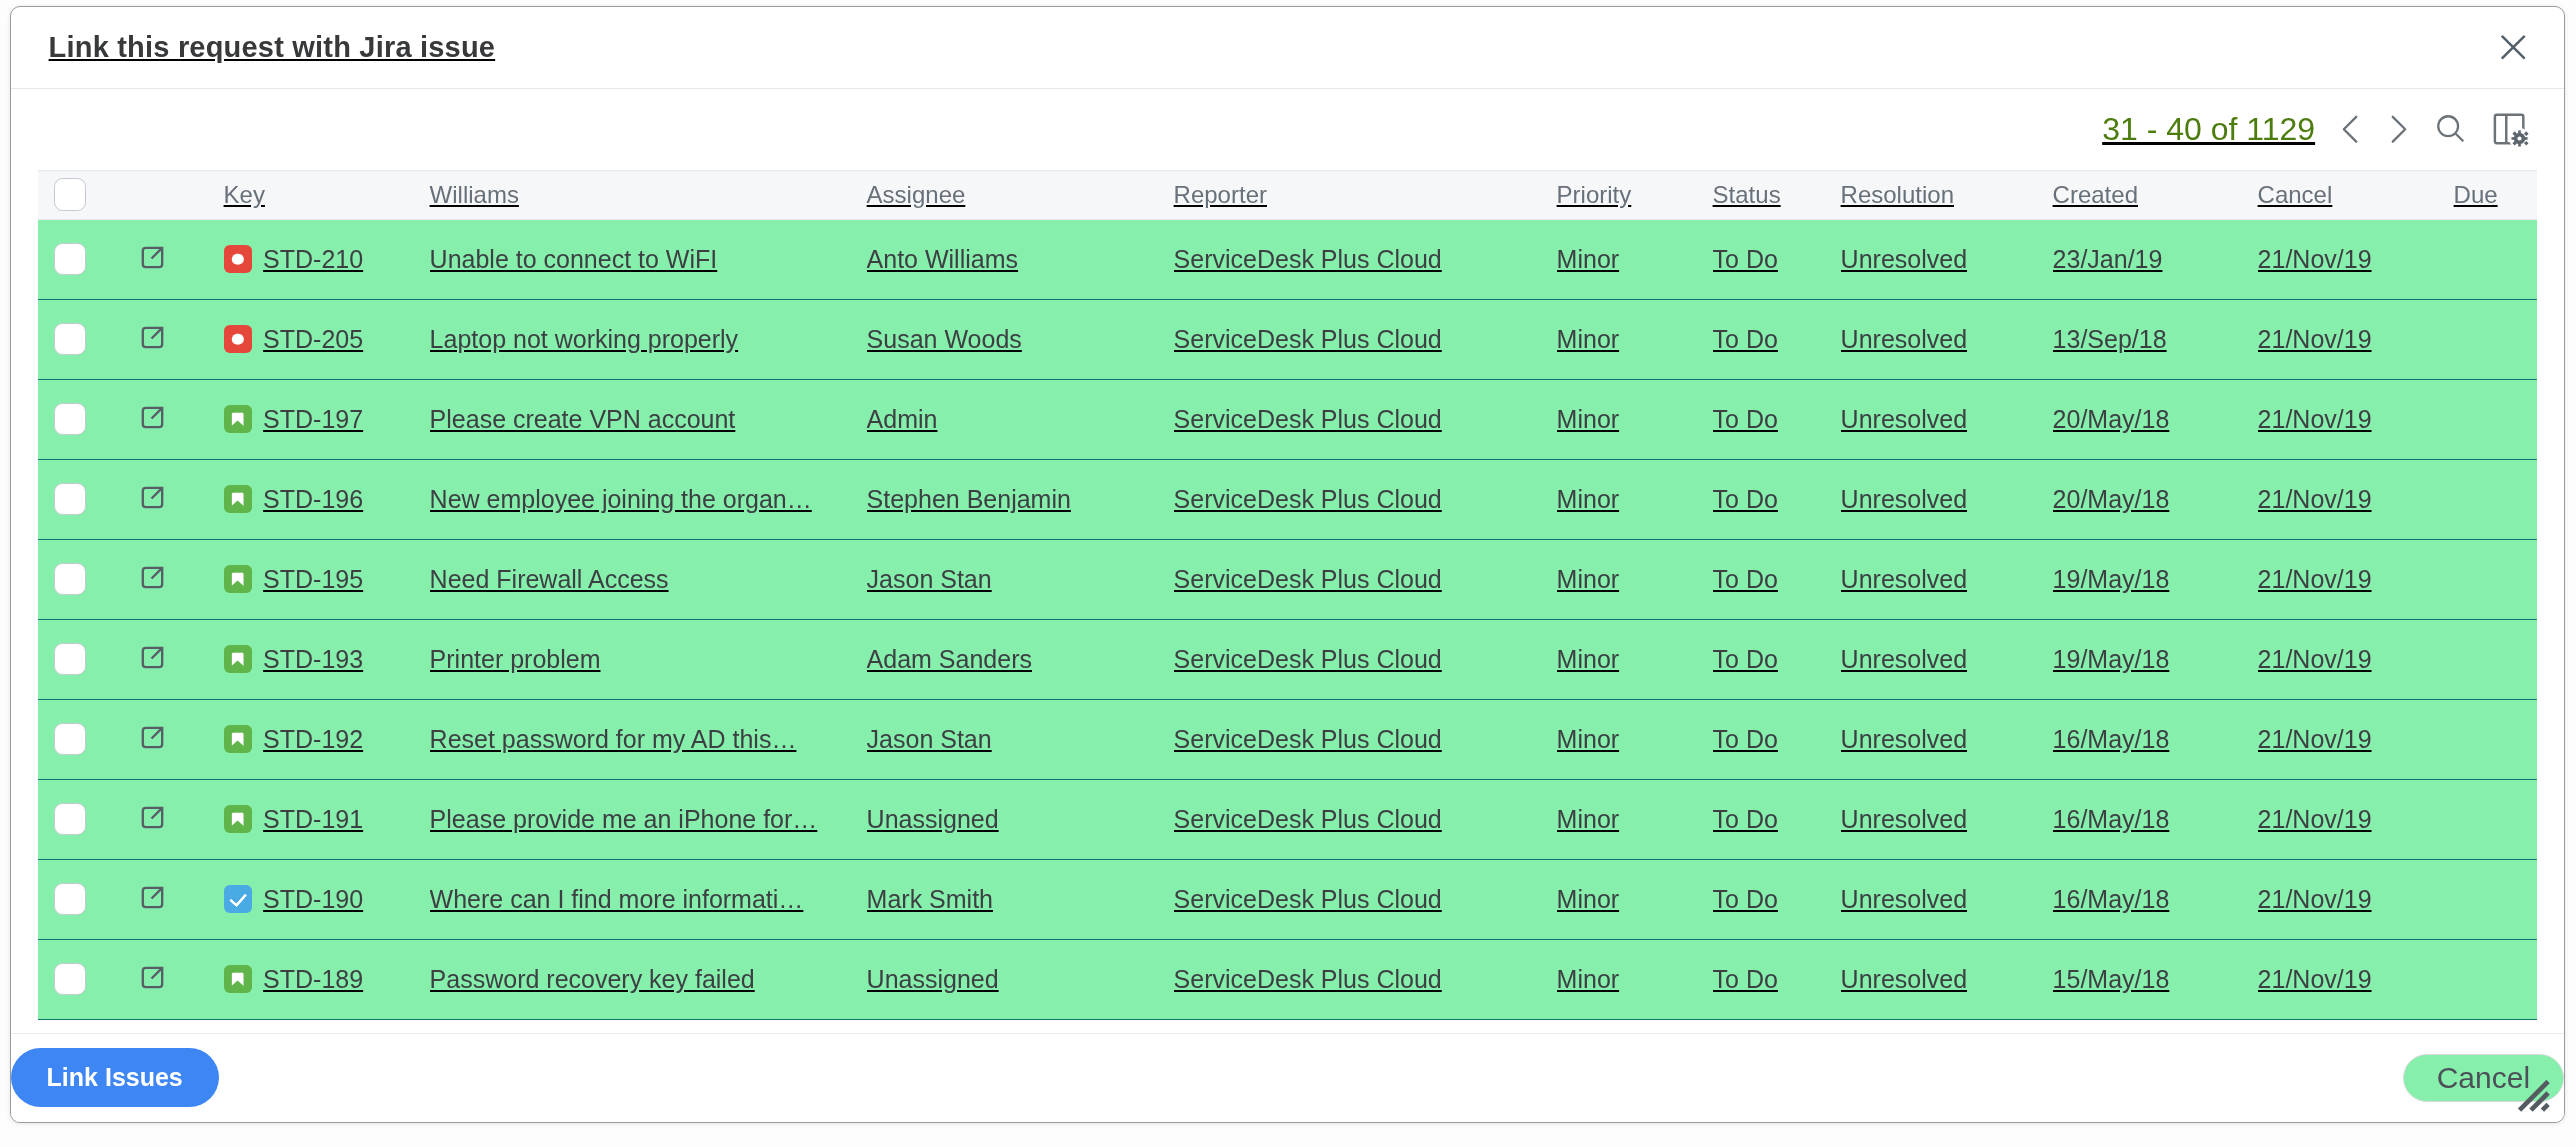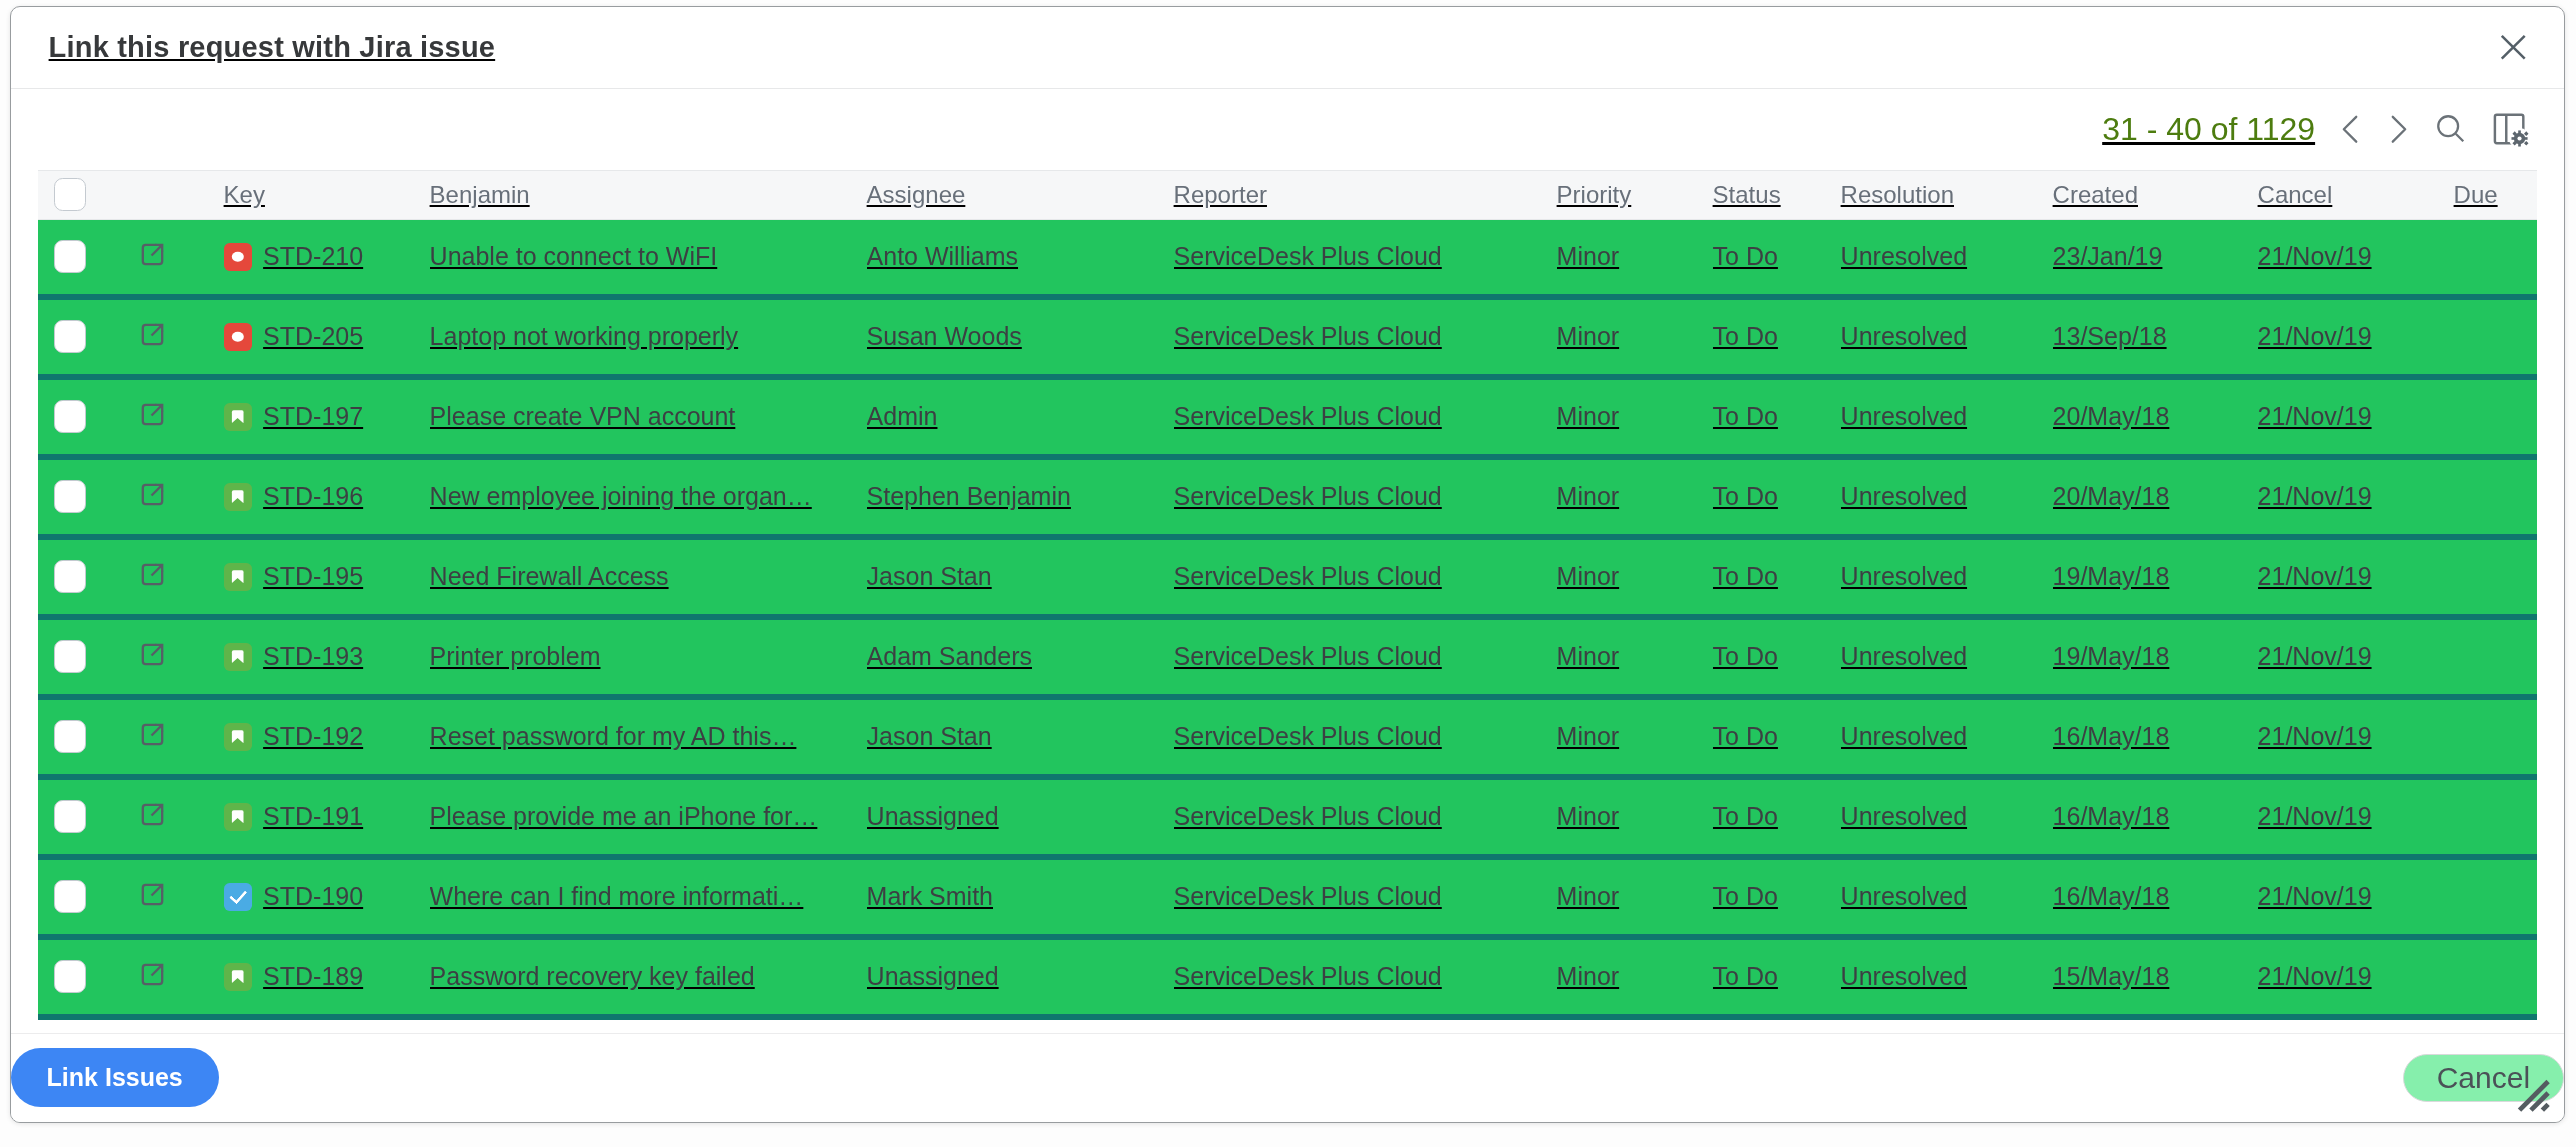--- a/index.html
+++ b/index.html
@@ -18,21 +18,21 @@
   .toolbar { height:81px; display:flex; align-items:center; justify-content:flex-end; gap:23px; padding:0 32.5px; }
   .page-range { font-size:32px; color:#4d7c0f; }
   .tool-icon { display:flex; align-items:center; justify-content:center; cursor:pointer; }
   .tool-icon svg { stroke:#6b7278; fill:none; }
   
   .table-area { padding:0 27px; }
   .tgrid { display:grid; grid-template-columns:86px 100px 206px 437px 307px 383px 156px 128px 212px 205px 196px 1fr; align-items:center; }
   .thead { height:50px; background:#f6f7f8; border-top:1px solid #e6e8ea; border-bottom:1px solid #e6e8ea; }
   .th { font-size:24px; color:#68707a; font-weight:400; }
   .th.due, .td.due { justify-self:end; padding-right:42px; }
-  .trow { height:80px; border-bottom:6px solid #0f766e; background:#22c55e; }
+  .trow { height:80px; border-bottom:1px solid #0f766e; background:#86efac; }
   .td { font-size:25px; color:#3c4043; white-space:nowrap; overflow:hidden; text-overflow:ellipsis; padding-right:19px; }
   .cell-check { padding-left:16.3px; }
   .checkbox { width:32.5px; height:32.5px; border:1.9px solid #c4cad0; border-radius:8.6px; background:#fff; cursor:pointer; }
   .cell-link { padding-left:13.4px; }
   .linkout svg { stroke:#565f66; fill:none; cursor:pointer; }
   .cell-key { display:flex; align-items:center; gap:11.5px; font-size:25px; color:#3c4043; }
   .type-icon { width:28px; height:28px; border-radius:5.7px; position:relative; flex:0 0 auto; }
   .type-bug { background:#e5483b; }
   .type-bug::after { content:""; position:absolute; left:50%; top:50%; width:12.4px; height:10.5px; transform:translate(-50%,-50%); background:#fff; border-radius:50%; }
   .type-story { background:#5fb54a; }
@@ -100,21 +100,21 @@
     </span>
   </div>
 
   <div class="table-area">
     <div class="tgrid thead" id="thead">
         <div class="cell-check">
           <div class="checkbox"></div>
         </div>
         <div></div>
         <div class="th">Key</div>
-        <div class="th">Benjamin</div>
+        <div class="th">Williams</div>
         <div class="th">Assignee</div>
         <div class="th">Reporter</div>
         <div class="th">Priority</div>
         <div class="th">Status</div>
         <div class="th">Resolution</div>
         <div class="th">Created</div>
         <div class="th">Cancel</div>
         <div class="th due">Due</div>
       </div>
     <div id="tbody">

